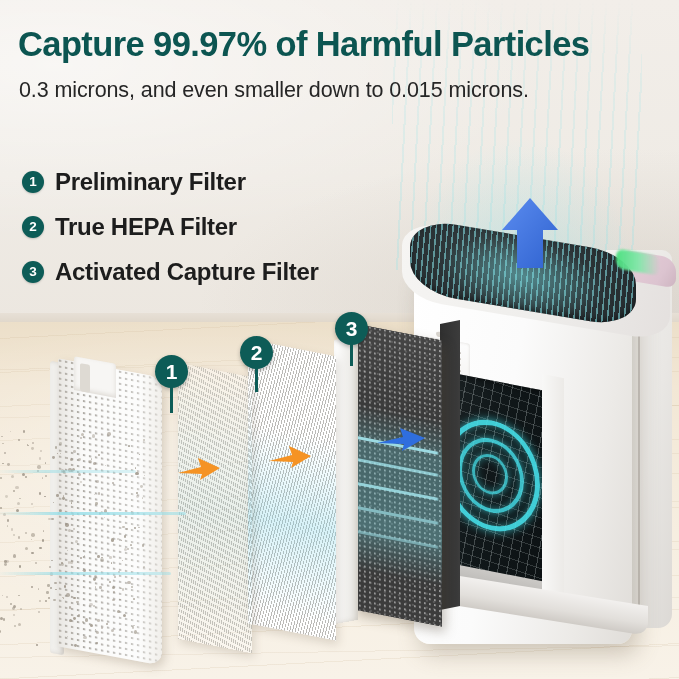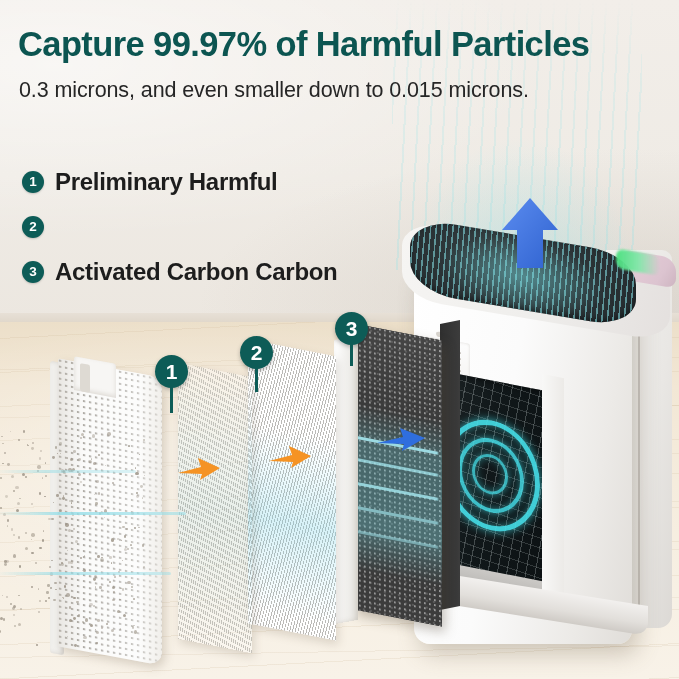--- a/index.html
+++ b/index.html
@@ -560,24 +560,25 @@
   </div>
 
   <div class="headline">Capture 99.97% of Harmful Particles</div>
   <div class="subline">
     <div>0.3 microns, and even smaller down to 0.015 microns.</div>
   </div>
 
   <div class="bullets">
     <div class="bullet">
       <div class="badge-sm">1</div>
-      <div class="bullet-label">Preliminary Harmful</div>
+      <div class="bullet-label">Preliminary Filter</div>
     </div>
     <div class="bullet">
       <div class="badge-sm">2</div>
+      <div class="bullet-label">True HEPA Filter</div>
     </div>
     <div class="bullet">
       <div class="badge-sm">3</div>
-      <div class="bullet-label">Activated Carbon Carbon</div>
+      <div class="bullet-label">Activated Capture Filter</div>
     </div>
   </div>
 
 </div>
 
 </body></html>

